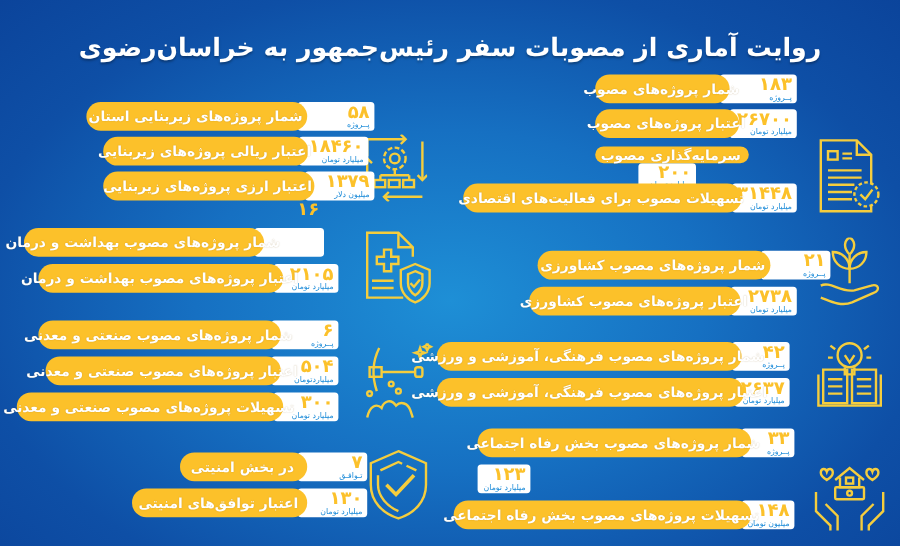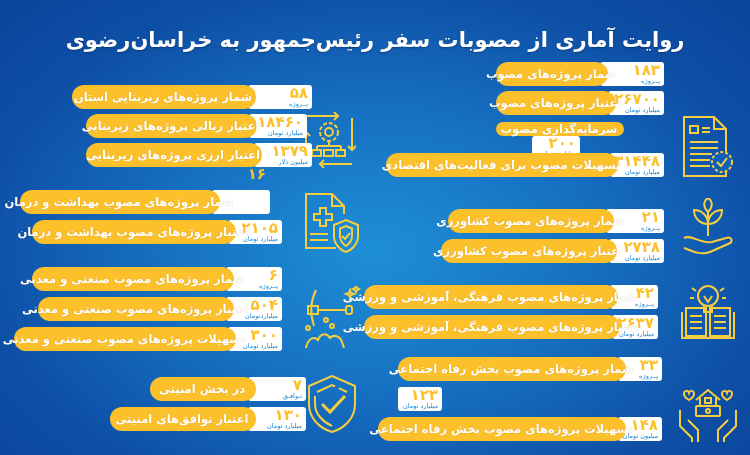--- a/index.html
+++ b/index.html
@@ -84,21 +84,21 @@
       <line x1="10" y1="34" x2="38" y2="34"></line>
       <line x1="10" y1="40" x2="32" y2="40"></line>
       <line x1="10" y1="46" x2="30" y2="46"></line>
       <line x1="10" y1="52" x2="30" y2="52"></line>
     <circle cx="42" cy="48" r="10" fill="#1260b8" stroke-dasharray="3 2"></circle>
       <path d="M37 48 L41 52 L47 44"></path>
   </svg>
 </div>
 
 <div class="row" style="top:209px; left:448px;">
-  <div class="pill" style="width:166px;">شمار پروژه‌های مصوب کشاورزی</div>
+  <div class="pill" style="width:194px;">شمار پروژه‌های مصوب کشاورزی</div>
   <div class="valbox" style="width:58px;">
     <span class="num">۲۱</span>
     <span class="unit">پــروژه</span>
   </div>
 </div>
 <div class="row" style="top:239px; left:441px;">
   <div class="pill" style="width:176px;">اعتبار پروژه‌های مصوب کشاورزی</div>
   <div class="valbox" style="width:55px;">
     <span class="num">۲۷۳۸</span>
     <span class="unit">میلیارد تومان</span>

